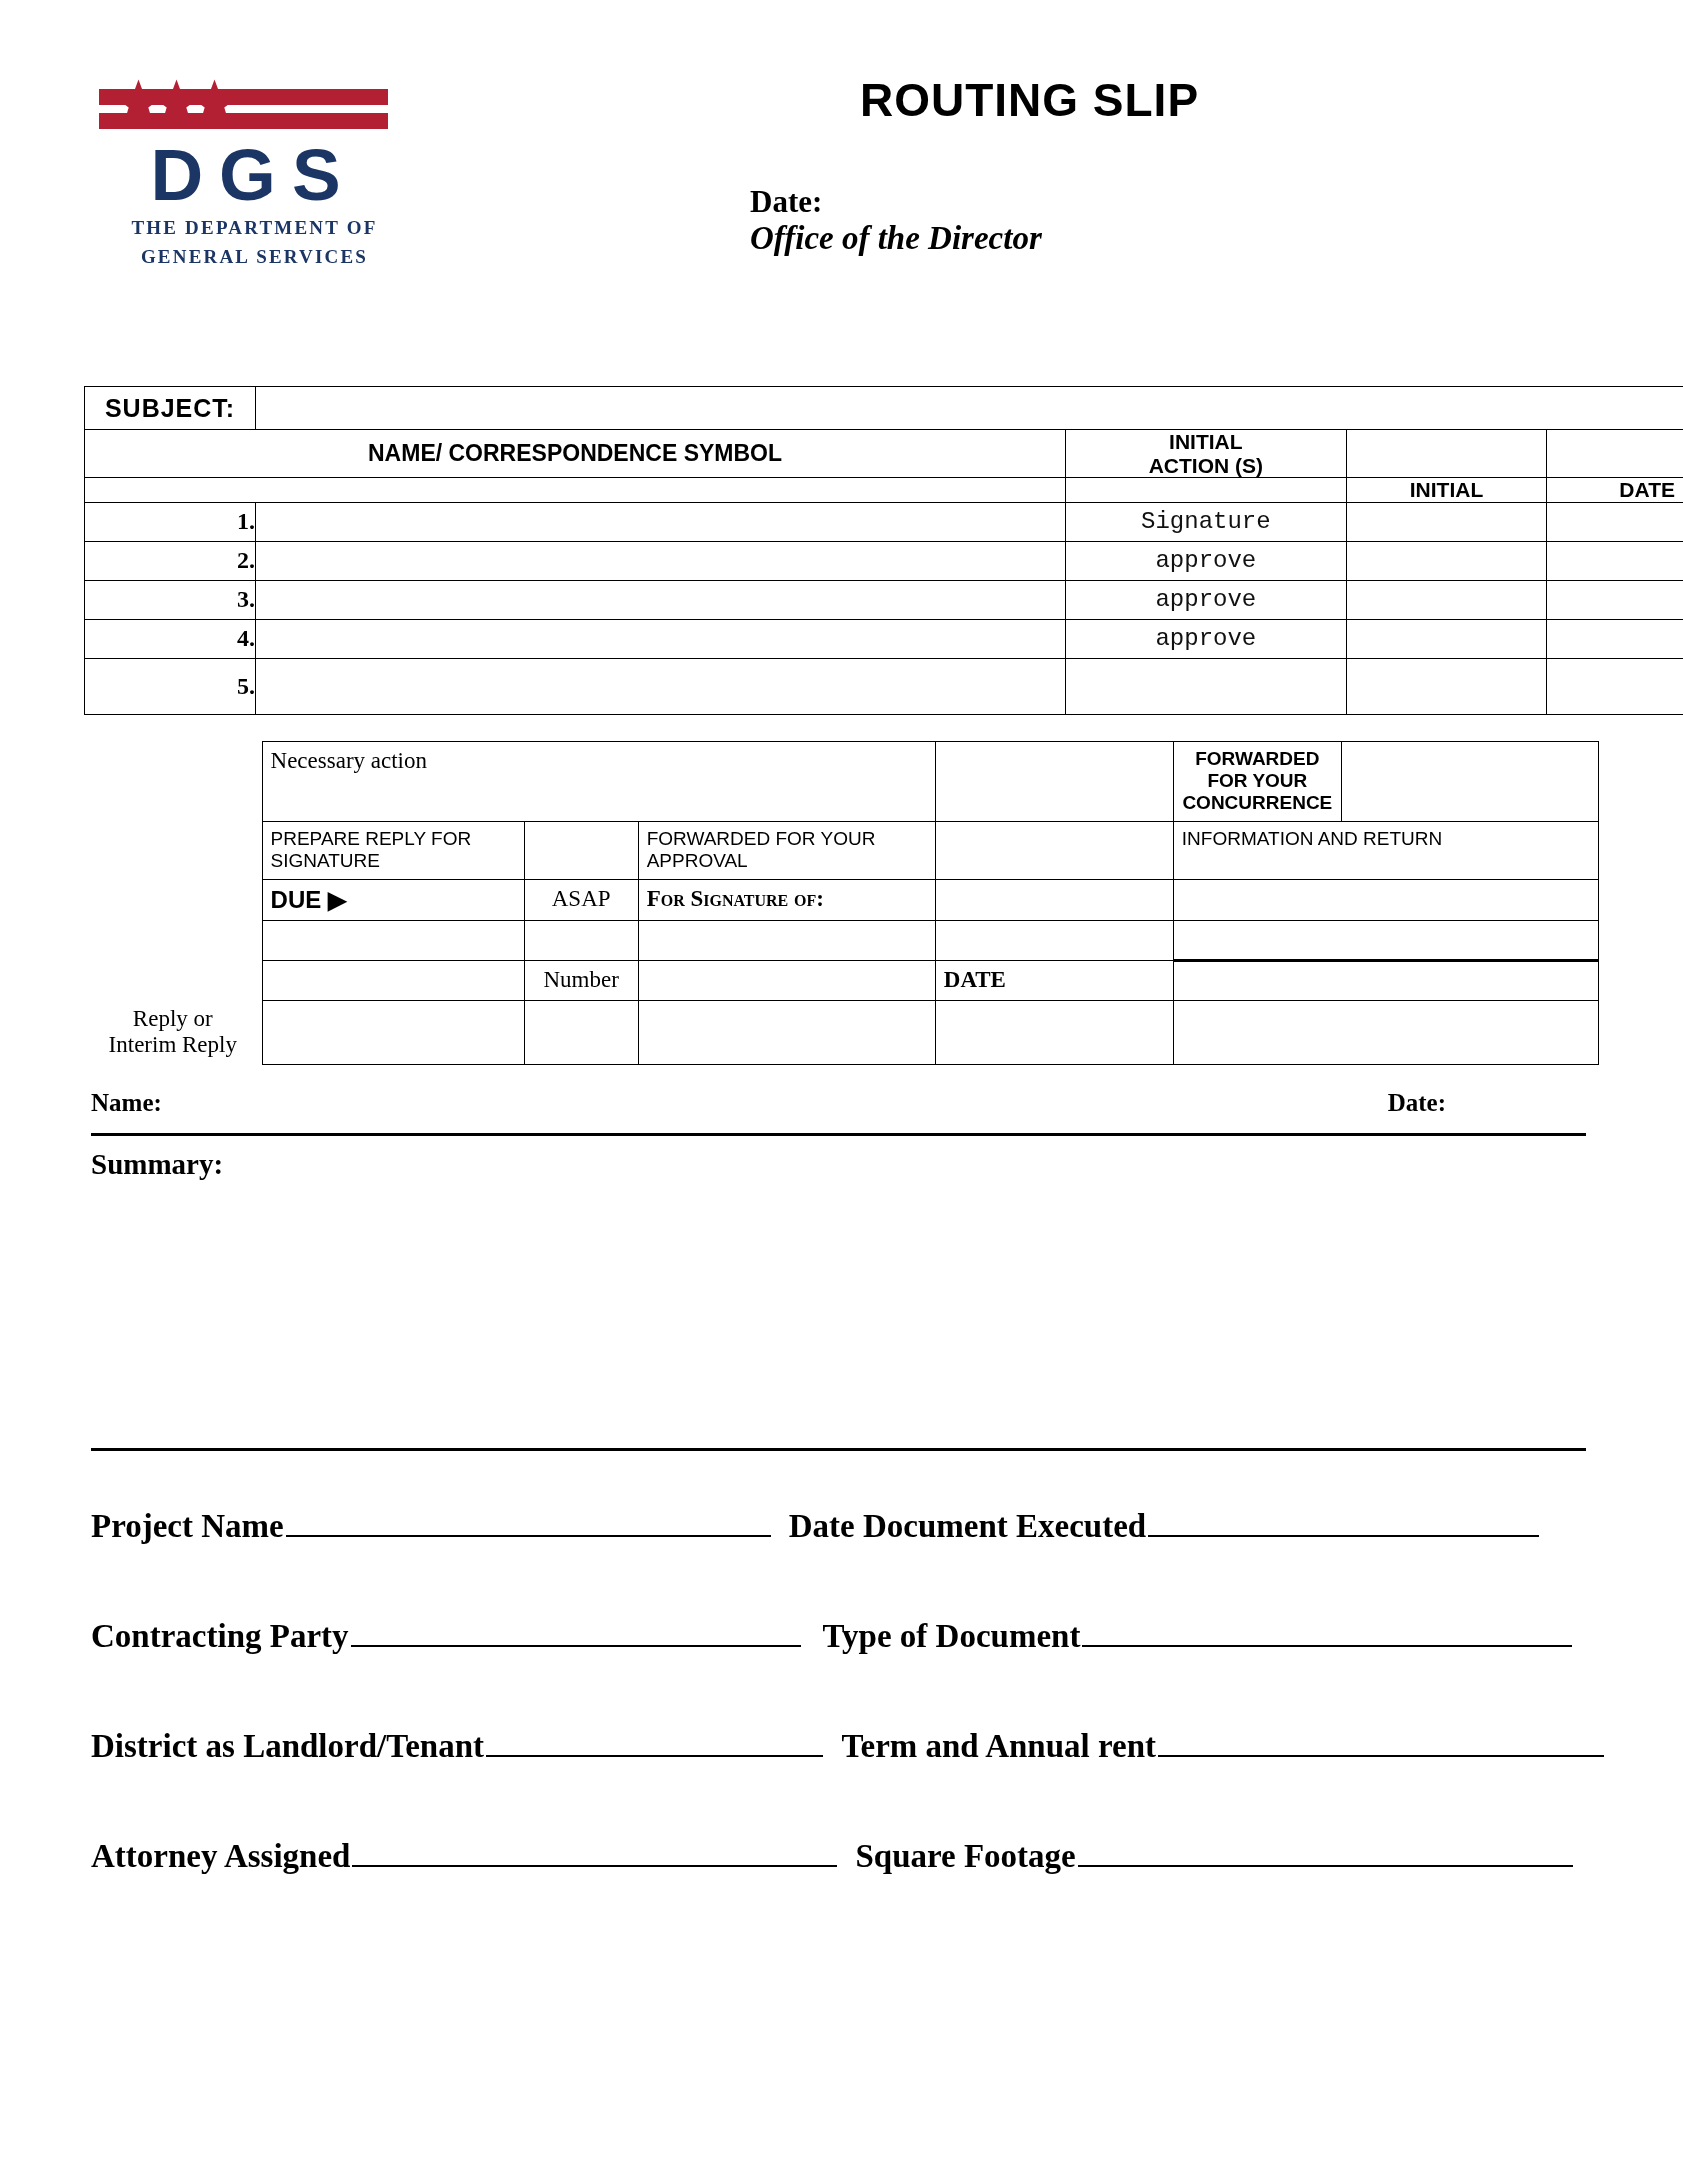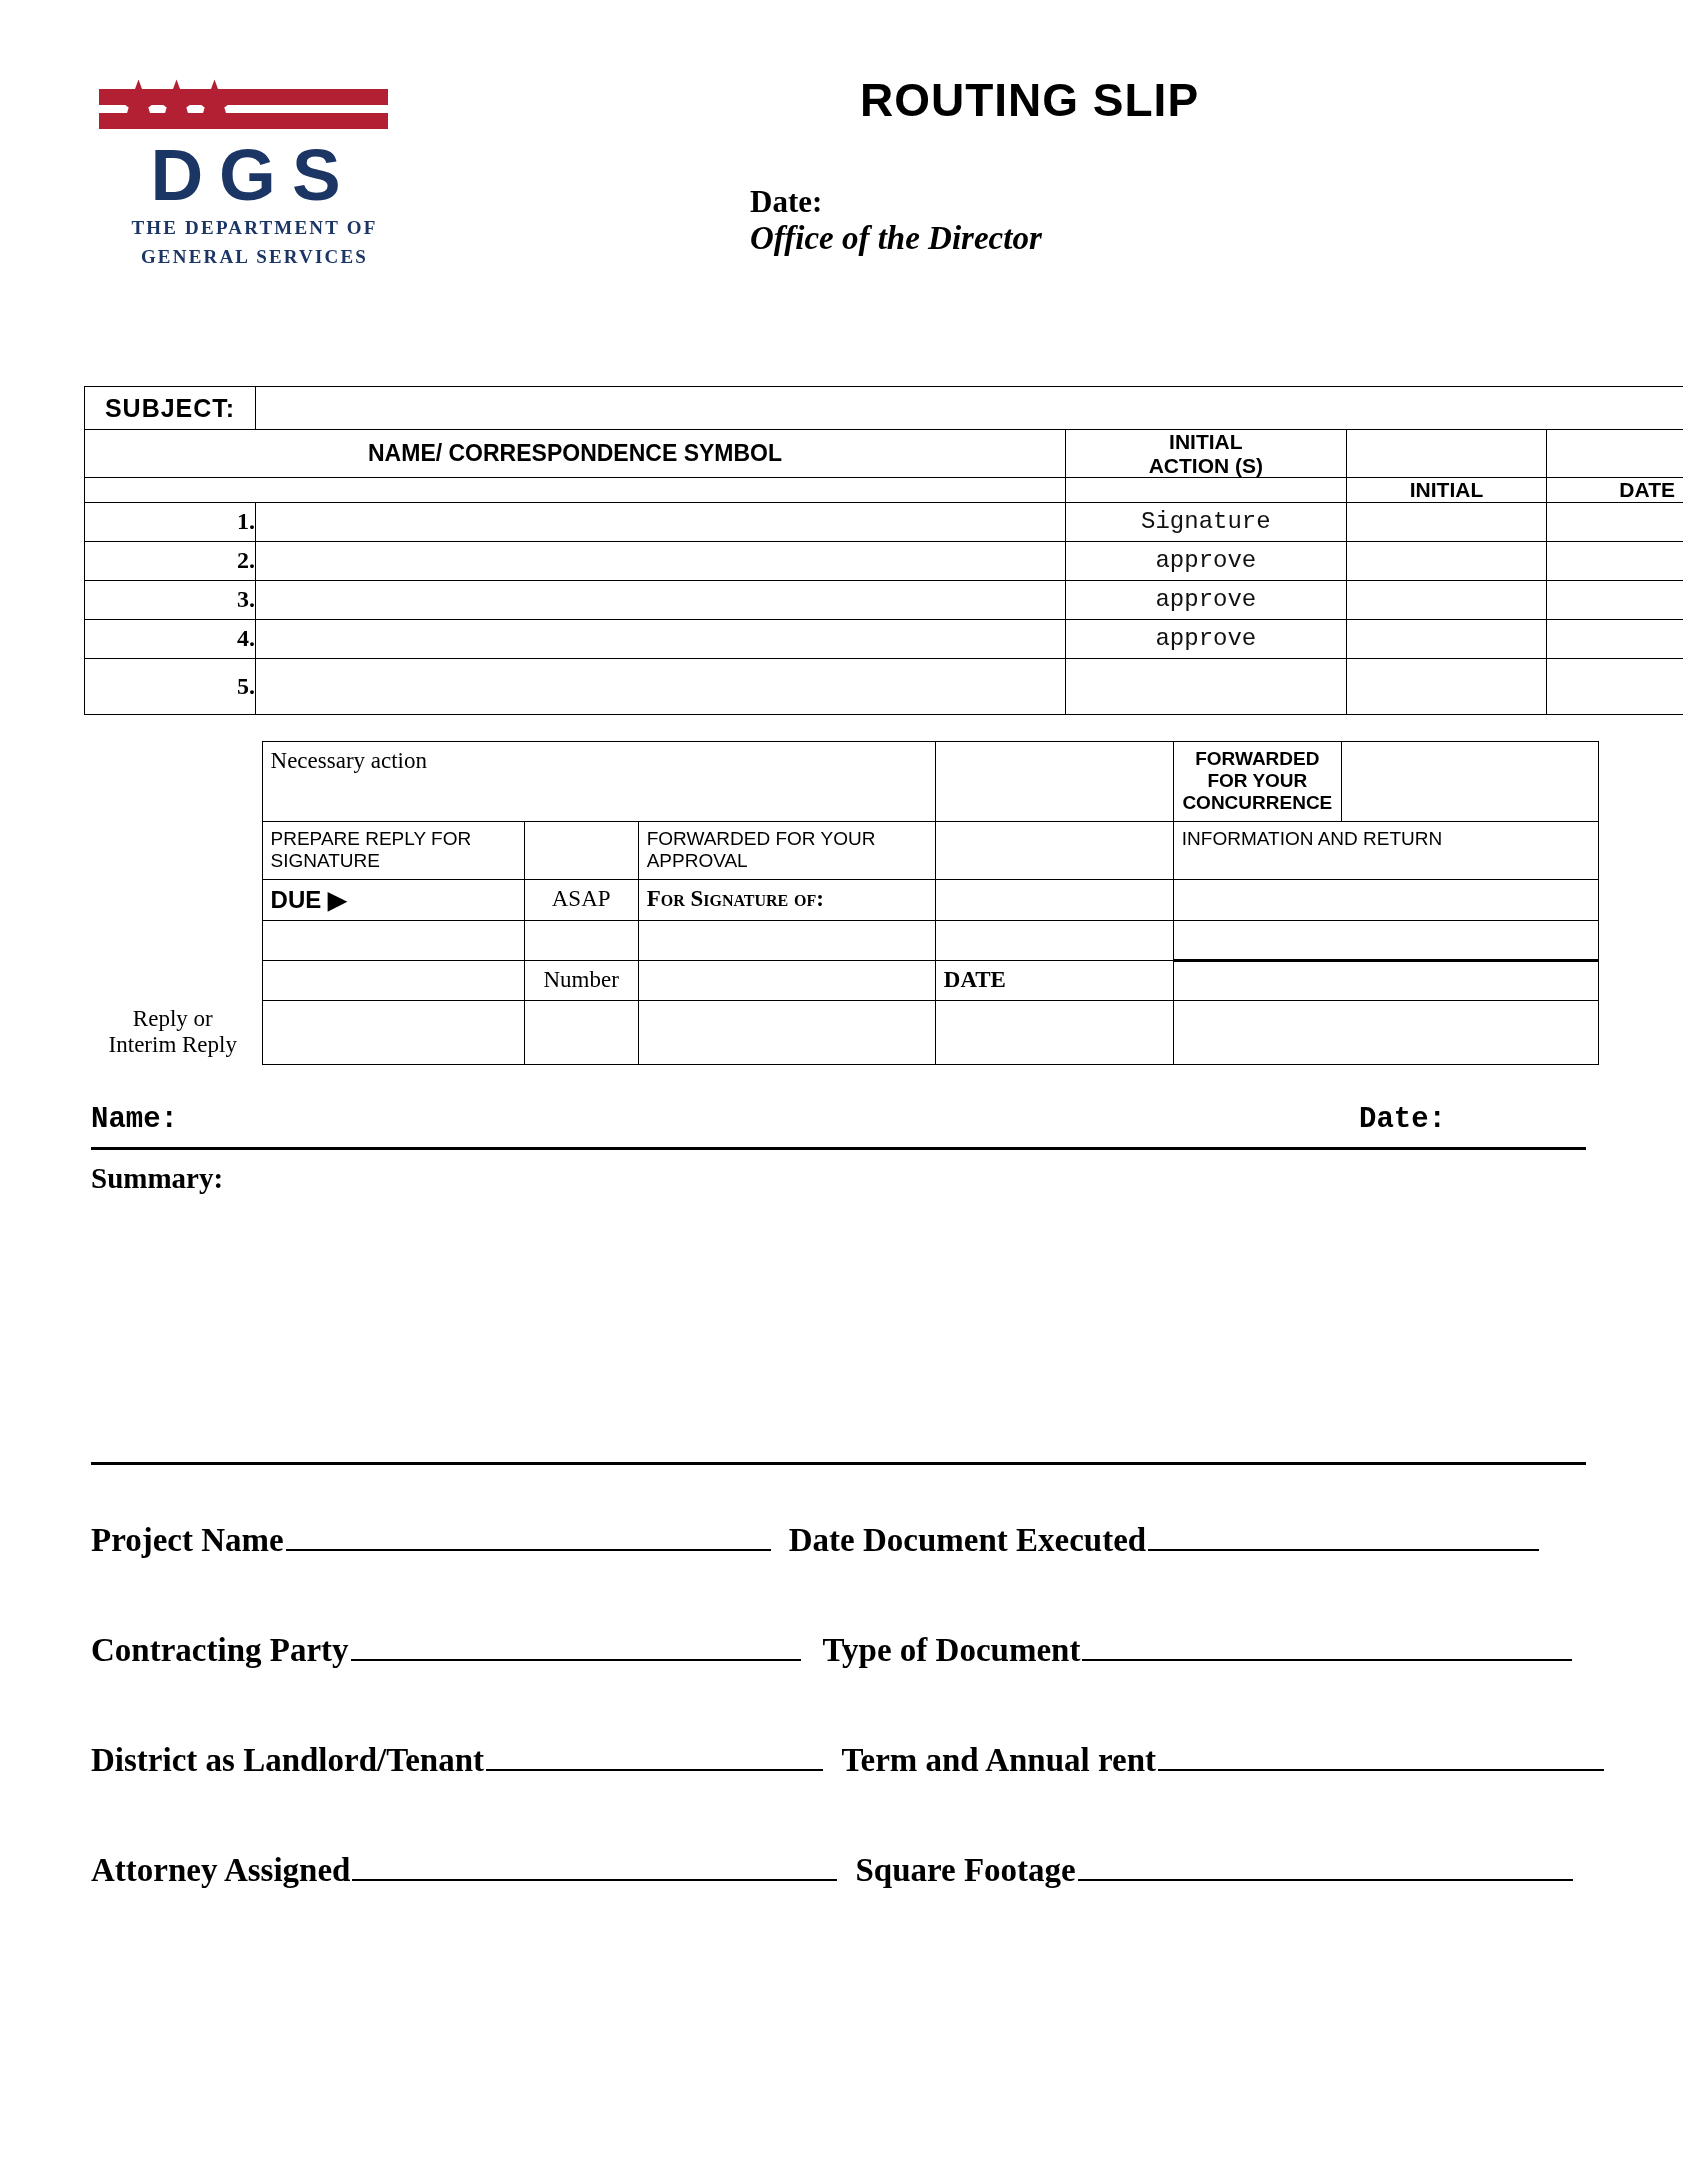--- a/index.html
+++ b/index.html
@@ -202,25 +202,25 @@
     font-family: "Liberation Sans", sans-serif;
     font-weight: bold;
     font-size: 24px;
     padding-left: 14px;
   }
   .center { text-align: center; }
 
   
   .name-row {
     position: relative;
-    margin-top: 38px;
+    margin-top: 24px;
     height: 44px;
-    font-family: Liberation Mono, monospace;
-    font-weight: bold;
-    font-size: 29px;
+    font-family: Liberation Serif, serif;
+    font-weight: bold;
+    font-size: 25px;
     padding-left: 12px;
   }
   .name-row .right {
     position: absolute;
     right: 158px;
     top: 0;
   }
   .rule {
     border-bottom: 3px solid #000;
     width: 1495px;

